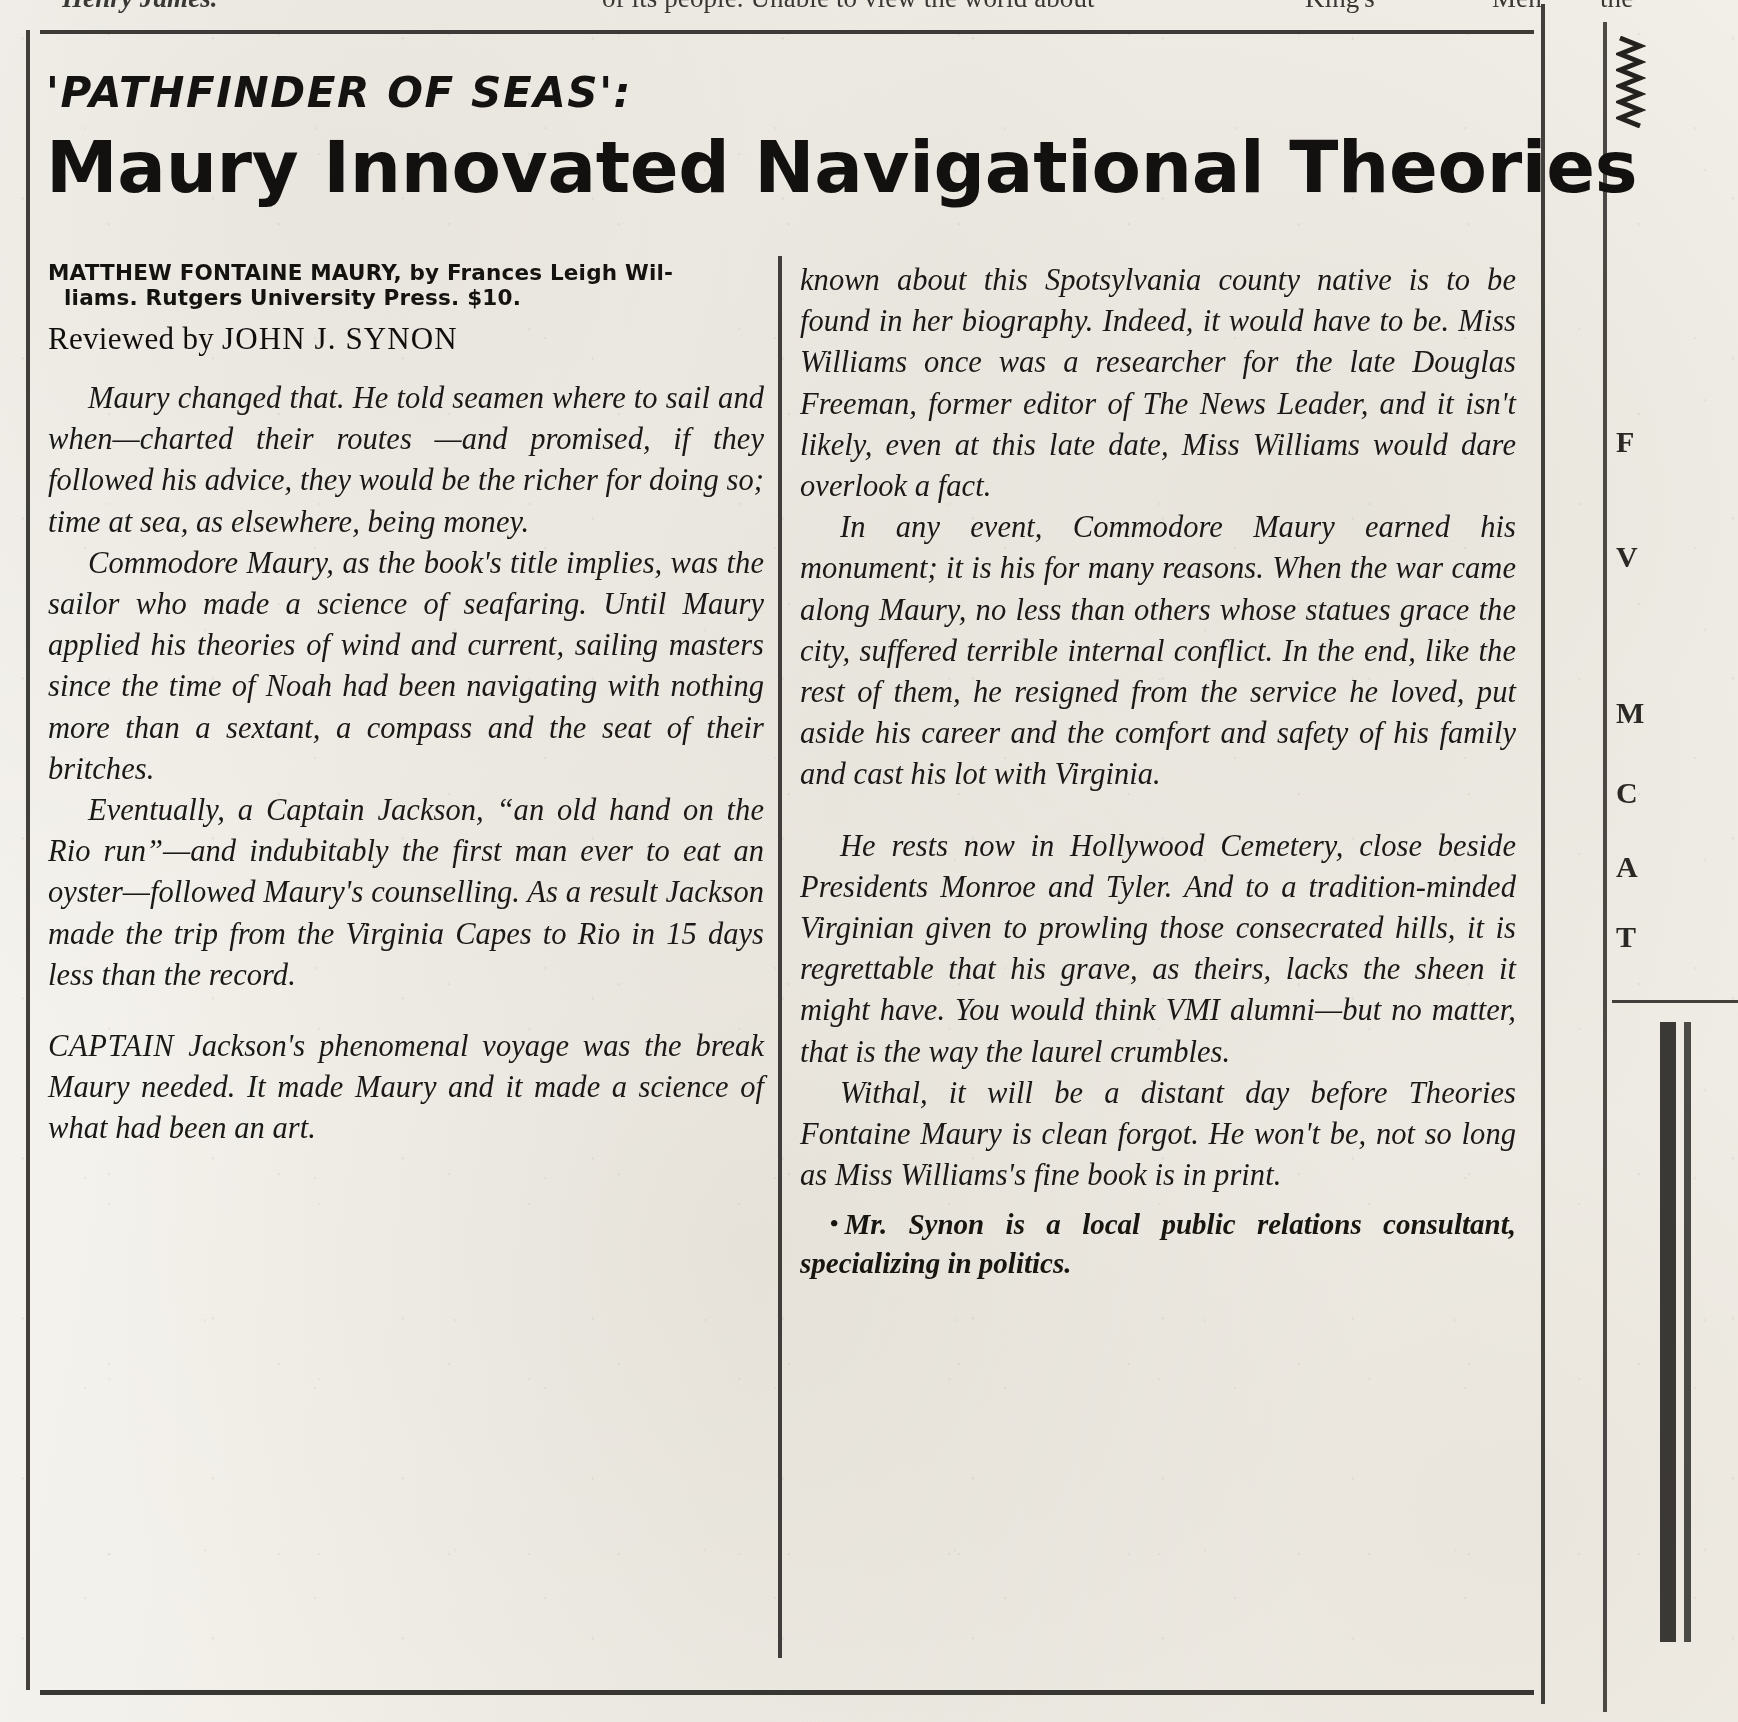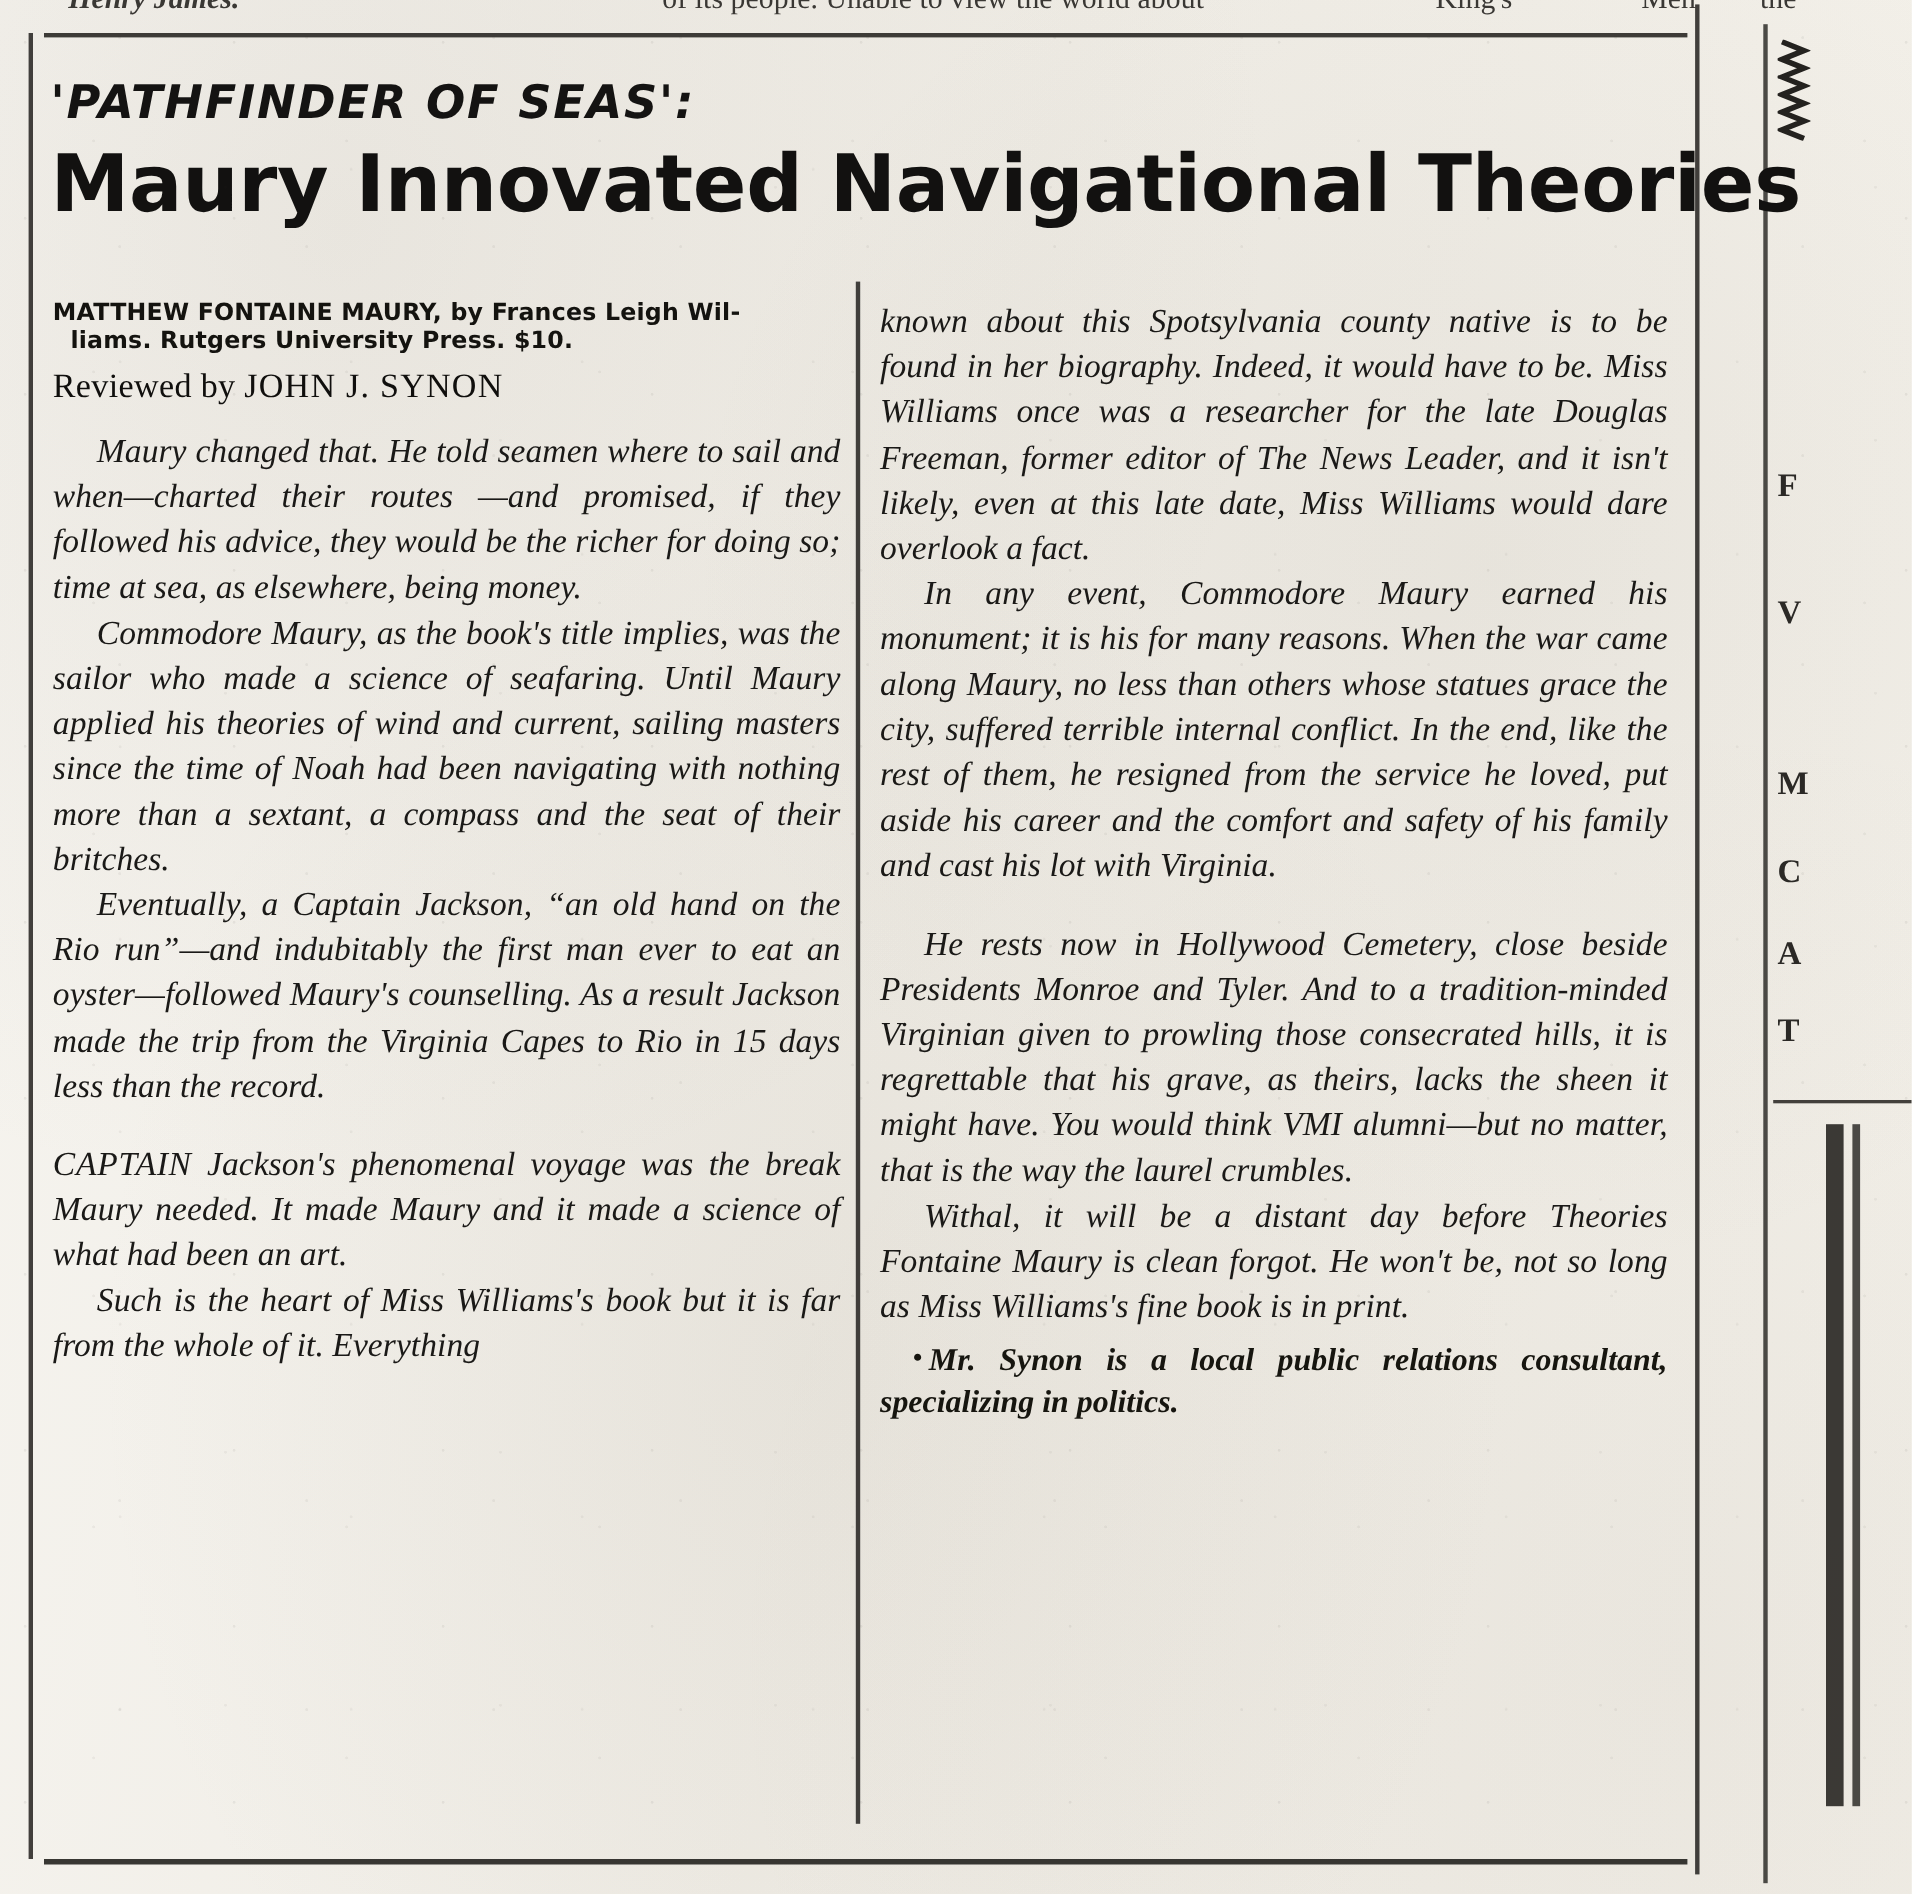--- a/index.html
+++ b/index.html
@@ -118,21 +118,21 @@
     font-size: 72px;
     line-height: 78px;
     letter-spacing: -0.3px;
     color: #121110;
     white-space: nowrap;
   }
 
   
   .col {
     position: absolute;
-    top: 272px;
+    top: 260px;
     width: 716px;
     color: #171614;
   }
   .col-left  { left: 48px; }
   .col-right { left: 800px; }
 
   .credit {
     font-family: "DejaVu Sans", sans-serif;
     font-weight: 700;
     font-size: 21.5px;
@@ -261,21 +261,20 @@
     </div>
 
     <p class="body indent">Maury changed that. He told seamen where to sail and when—charted their routes —and promised, if they followed his advice, they would be the richer for doing so; time at sea, as elsewhere, being money.</p>
     <p class="body indent">Commodore Maury, as the book's title implies, was the sailor who made a science of seafaring. Until Maury applied his theories of wind and current, sailing masters since the time of Noah had been navigating with nothing more than a sextant, a compass and the seat of their britches.</p>
     <p class="body indent">Eventually, a Captain Jackson, “an old hand on the Rio run”—and indubitably the first man ever to eat an oyster—followed Maury's counselling. As a result Jackson made the trip from the Virginia Capes to Rio in 15 days less than the record.</p>
 
     <div class="spacer-md"></div>
 
     <p class="body hang section-lead"><span class="sc">CAPTAIN</span><span> Jackson's phenomenal voyage was the break Maury needed. It made Maury and it made a science of what had been an art.</span></p>
 
-    <p class="body indent">Such is the heart of Miss Williams's book but it is far from the whole of it. Everything</p>
   </div>
 
   <div class="col col-right">
 
     <p class="body hang">known about this Spotsylvania county native is to be found in her biography. Indeed, it would have to be. Miss Williams once was a researcher for the late Douglas Freeman, former editor of The News Leader, and it isn't likely, even at this late date, Miss Williams would dare overlook a fact.</p>
     <p class="body indent">In any event, Commodore Maury earned his monument; it is his for many reasons. When the war came along Maury, no less than others whose statues grace the city, suffered terrible internal conflict. In the end, like the rest of them, he resigned from the service he loved, put aside his career and the comfort and safety of his family and cast his lot with Virginia.</p>
 
     <div class="spacer-md"></div>
 
 

